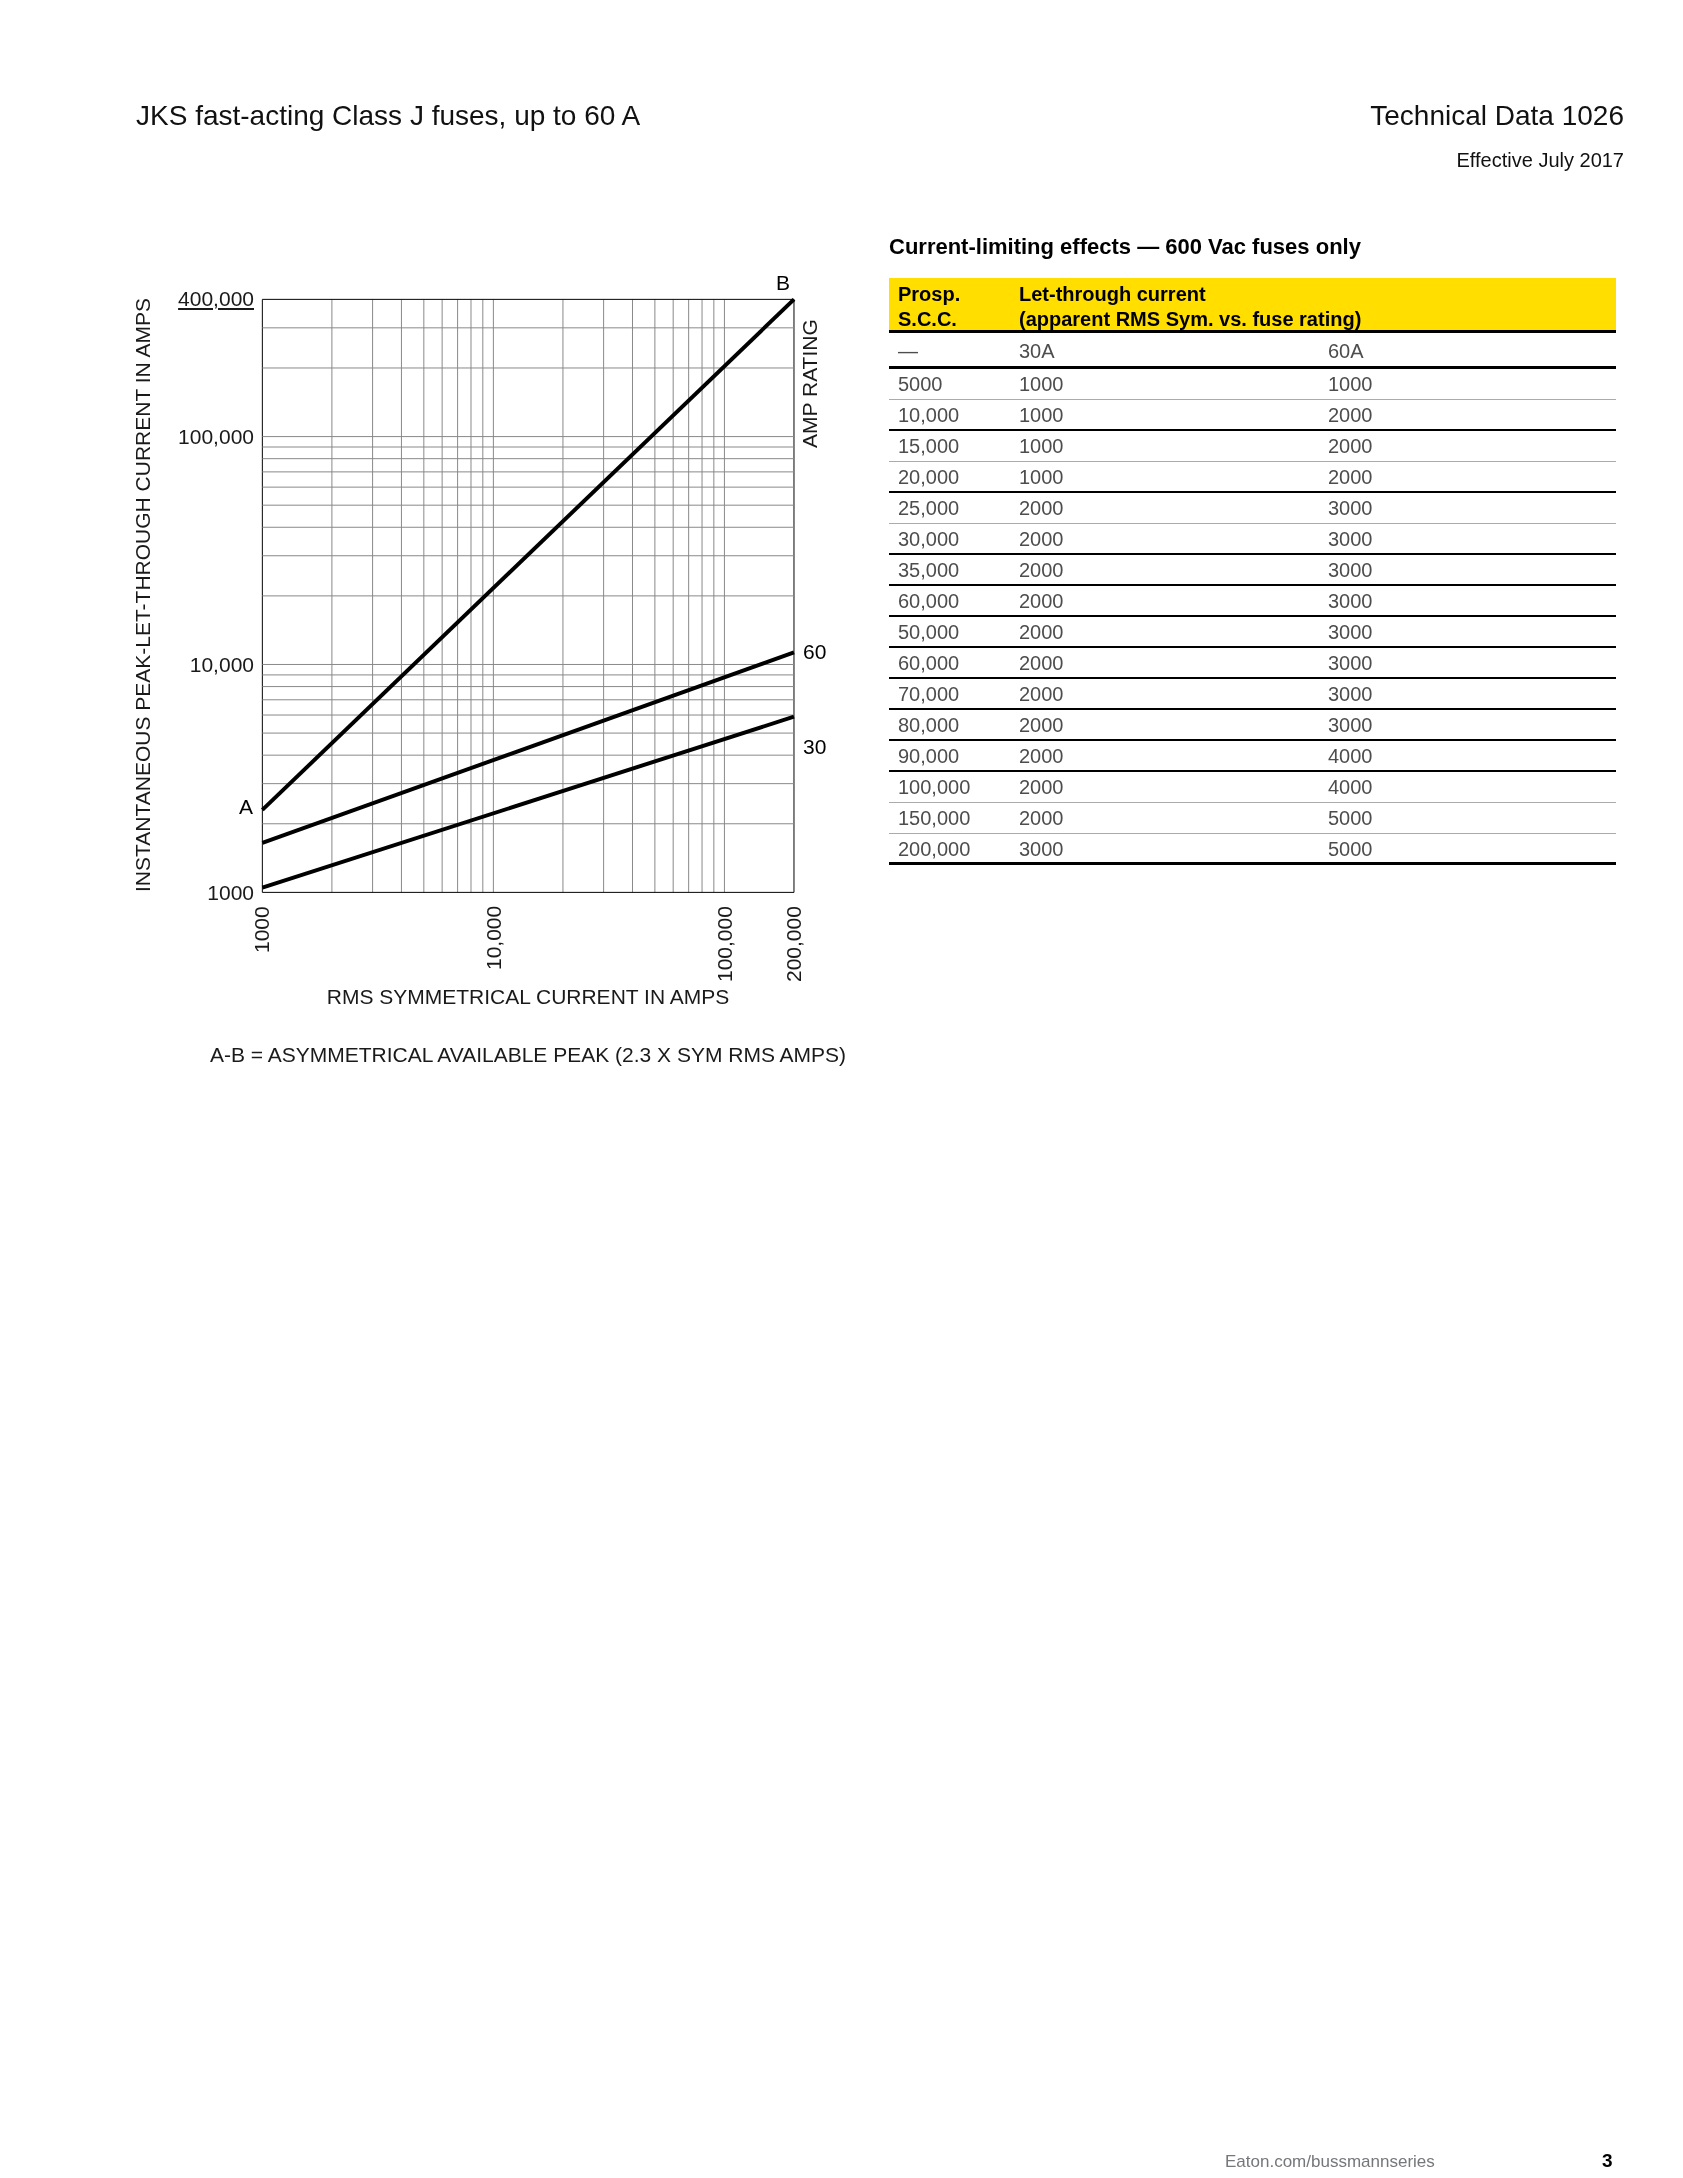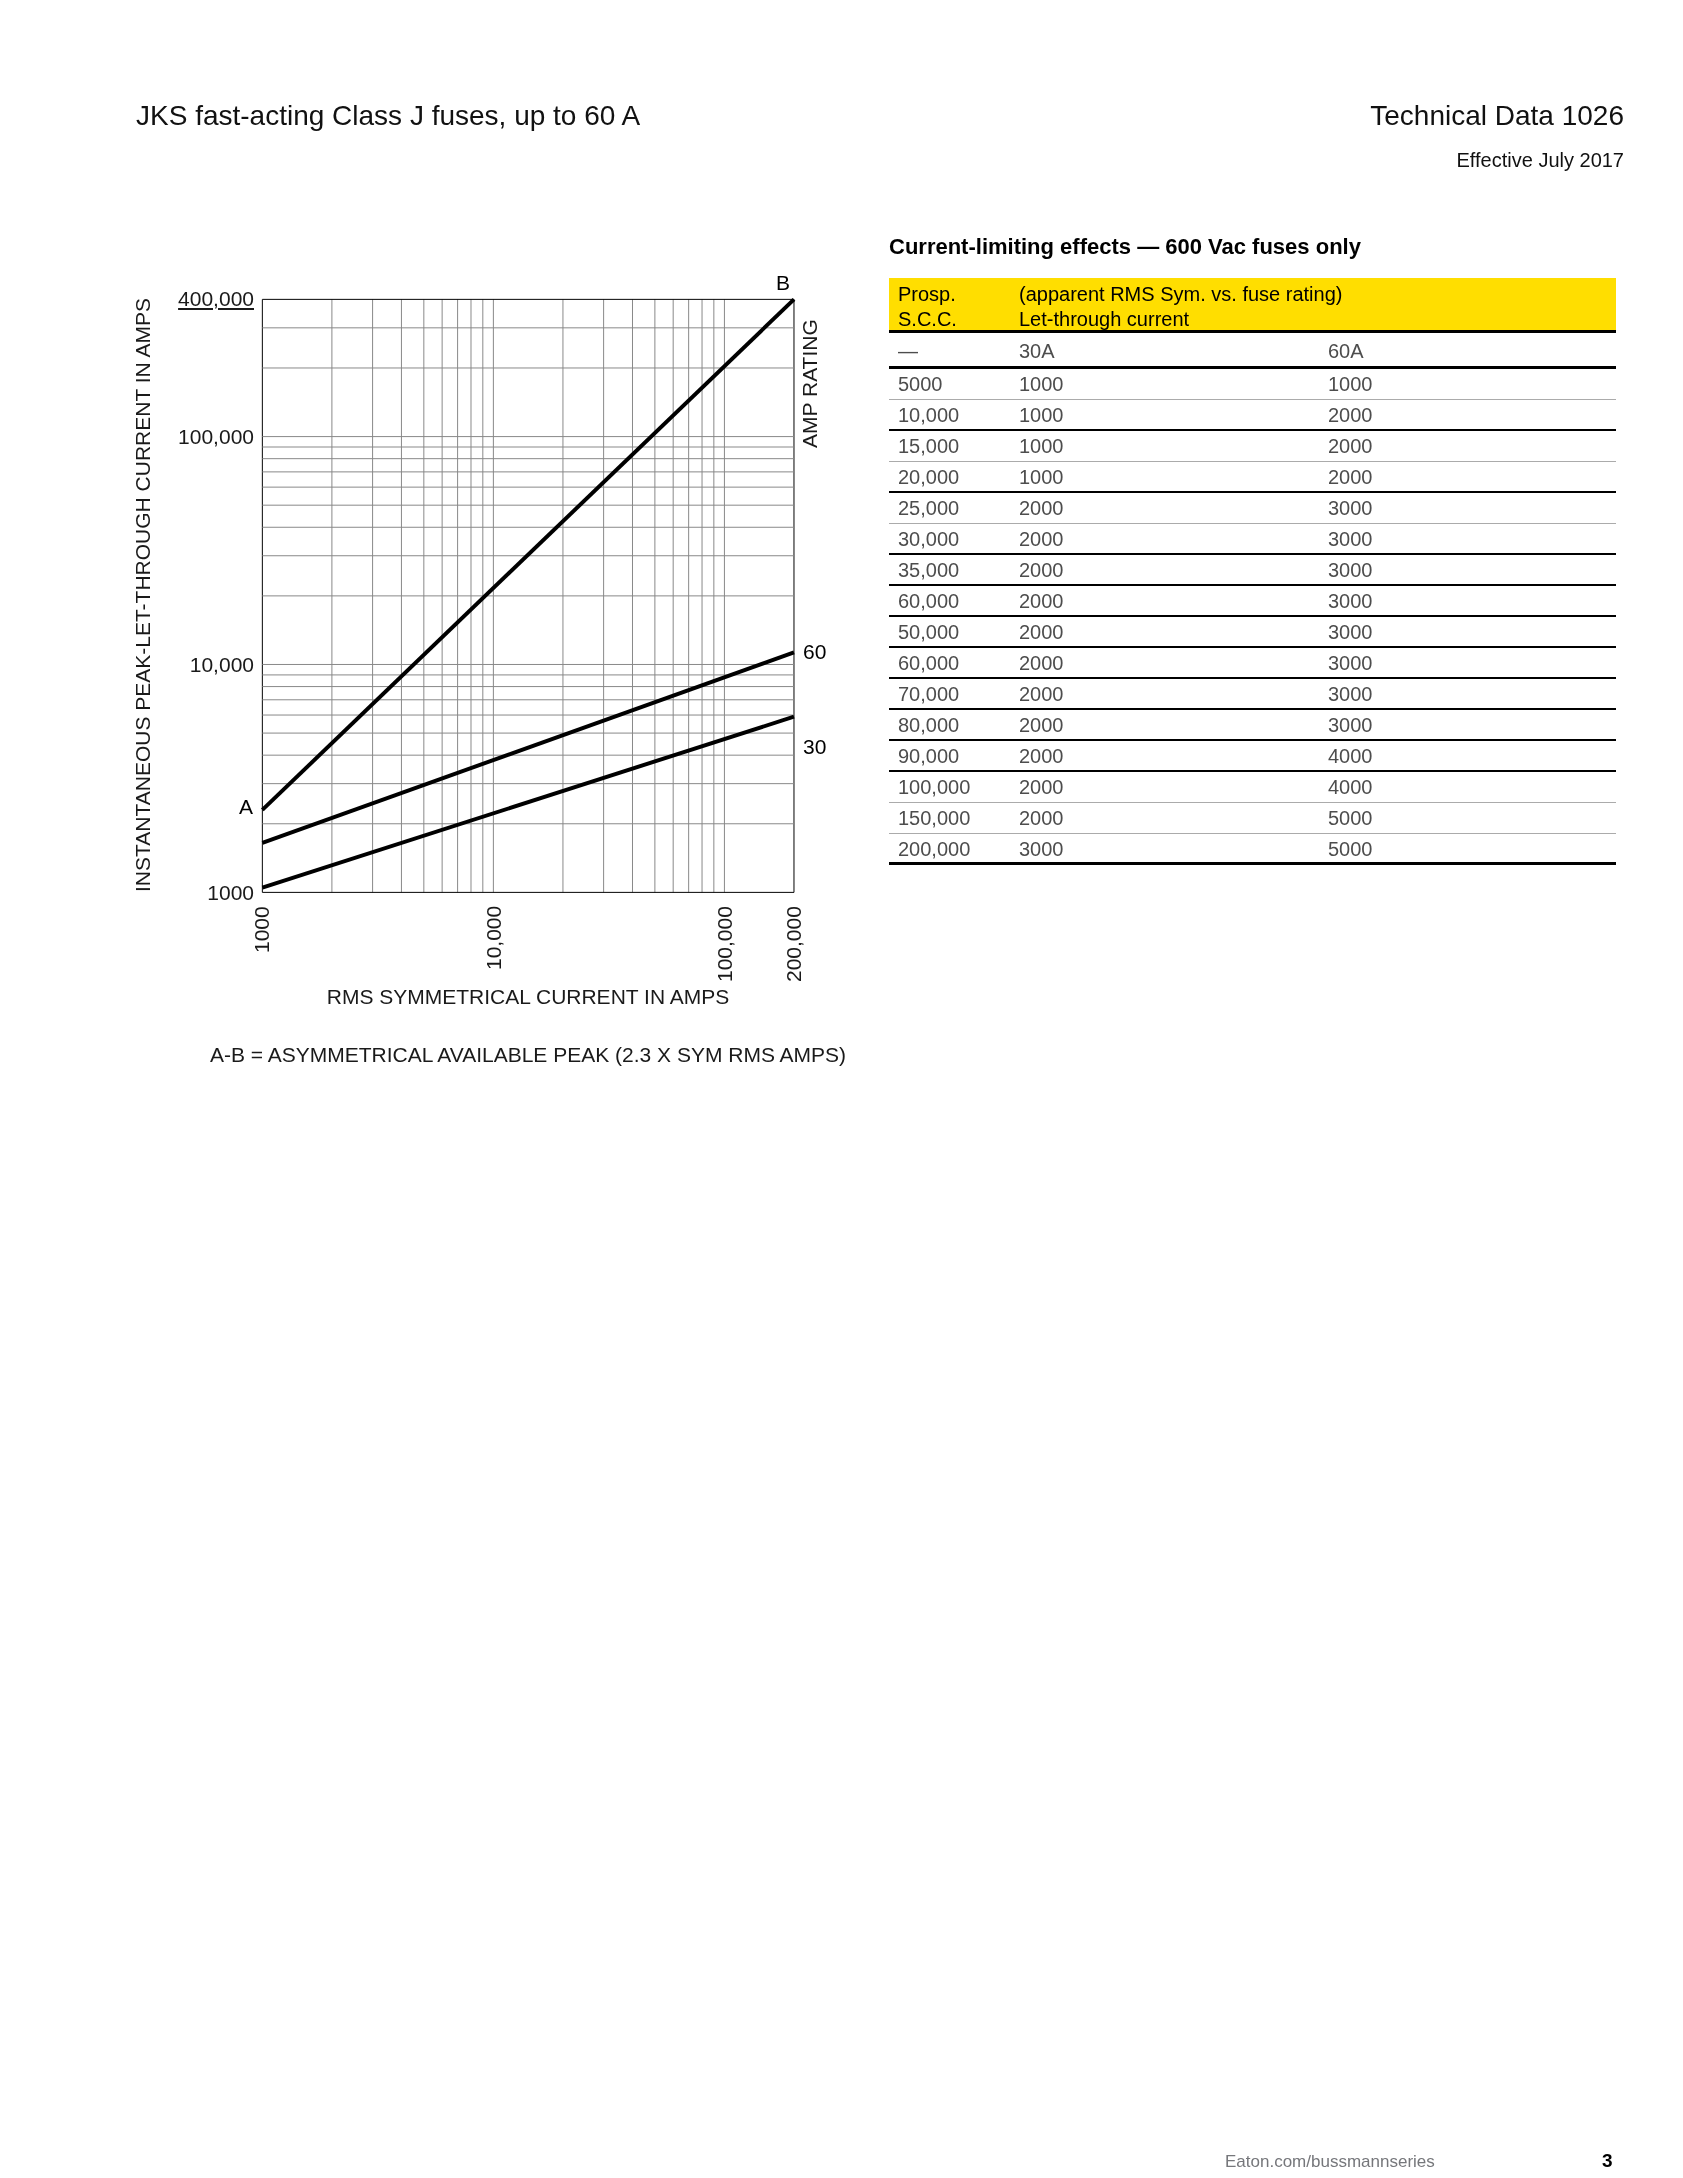--- a/index.html
+++ b/index.html
@@ -23,21 +23,21 @@
   .tick-x,.rot-label{position:absolute;font-size:21px;line-height:22px;color:#1a1a1a;white-space:nowrap;
         transform-origin:0 0;transform:rotate(-90deg);}
   .annot{position:absolute;font-size:21px;line-height:22px;color:#000;white-space:nowrap;}
   .axis-caption{position:absolute;left:132px;width:792px;text-align:center;font-size:21px;line-height:24px;color:#1a1a1a;}
   #x-axis-title{top:946px;}
   #chart-note{top:1004px;}
 
   
   .t-banner{position:absolute;left:889px;top:239px;width:727px;height:55px;box-sizing:border-box;
         border-bottom:3px solid #000;display:grid;grid-template-columns:121px 1fr;}
-  .t-banner .cell{padding:4px 0 0 9px;font-size:20px;line-height:25px;font-weight:normal;color:#000;}
+  .t-banner .cell{padding:4px 0 0 9px;font-size:20px;line-height:25px;font-weight:bold;color:#000;}
   #t-body{position:absolute;left:889px;top:297px;width:727px;}
   .t-row{display:grid;grid-template-columns:121px 309px 1fr;box-sizing:border-box;
         font-size:20px;color:#4d4d4d;}
   .t-row .cell{padding-left:9px;white-space:nowrap;}
   .t-subheader{height:33px;line-height:30px;border-bottom:3px solid #000;}
   .t-data{height:31px;line-height:31px;}
   .sep-dark{border-bottom:2px solid #000;}
   .sep-light{border-bottom:1px solid #ababab;}
   .sep-end{border-bottom:3px solid #000;}
 
@@ -126,22 +126,22 @@
   <div class="axis-caption" id="x-axis-title">RMS SYMMETRICAL CURRENT IN AMPS</div>
   <div class="axis-caption" id="chart-note">A-B = ASYMMETRICAL AVAILABLE PEAK (2.3 X SYM RMS AMPS)</div>
 
   <div class="sec-title" id="table-title">Current-limiting effects — 600 Vac fuses only</div>
   <div class="t-banner" id="t-banner" style="background: rgb(255, 222, 0);">
     <div class="cell">
       <div>Prosp.</div>
       <div>S.C.C.</div>
     </div>
     <div class="cell">
+      <div>Let-through current</div>
       <div>(apparent RMS Sym. vs. fuse rating)</div>
-      <div>Let-through current</div>
     </div>
   </div>
   <div id="t-body">
       <div class="t-row t-subheader">
         <div class="cell">—</div>
         <div class="cell">30A</div>
         <div class="cell">60A</div>
       </div>
       <div class="t-row t-data sep-light">
         <div class="cell">5000</div>

